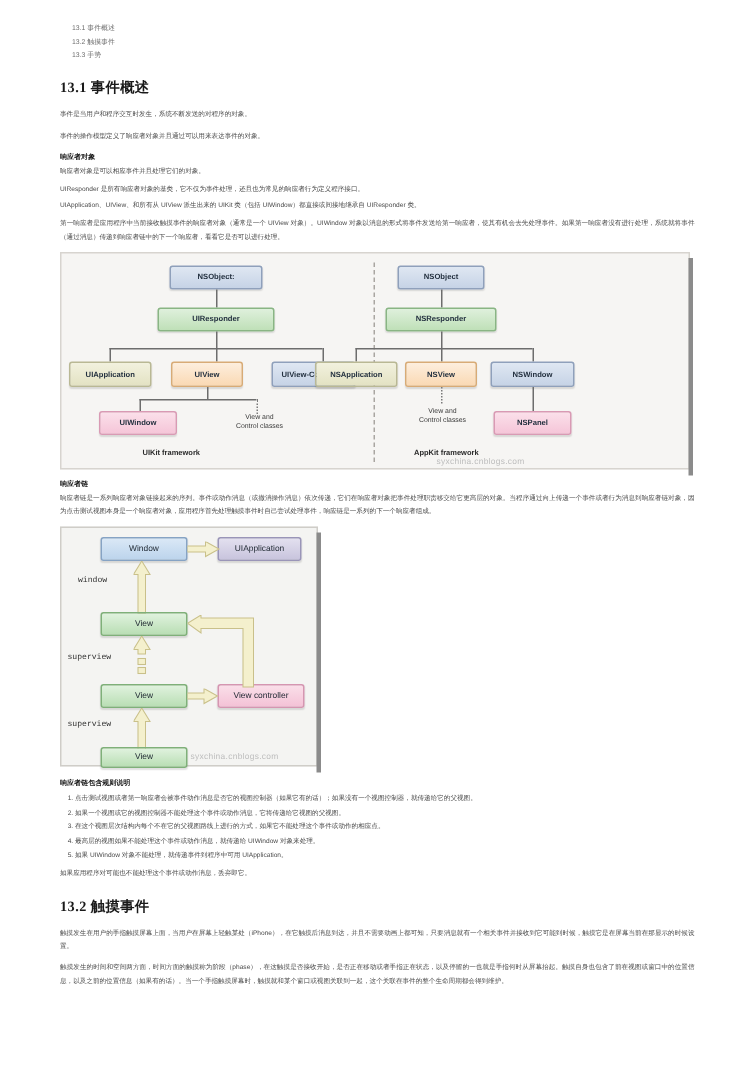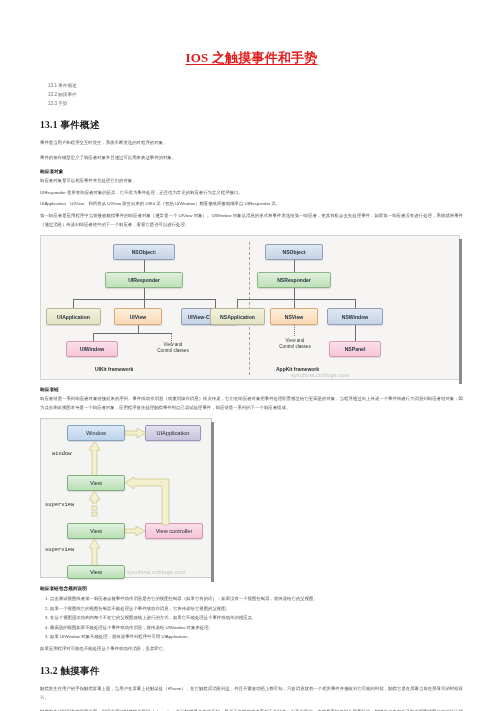--- a/index.html
+++ b/index.html
@@ -120,23 +120,20 @@
   .lbl2{
     position:absolute;font-family:"Liberation Mono","DejaVu Sans Mono",monospace;
     font-size:5.4px;color:#2f2f2f;
   }
 </style>
 </head>
 <body>
 
 <div class="page">
 
-  <div class="title-wrap">
-    <span class="doc-title">IOS 之触摸事件和手势</span>
-  </div>
 
   <div class="toc">
     <div class="toc-item">13.1 事件概述</div>
     <div class="toc-item">13.2 触摸事件</div>
     <div class="toc-item">13.3 手势</div>
   </div>
 
   <h2 class="sec">13.1 事件概述</h2>
   <p class="body">事件是当用户和程序交互时发生，系统不断发送的对程序的对象。</p>
   <p class="body">事件的操作模型定义了响应者对象并且通过可以用来表达事件的对象。</p>

